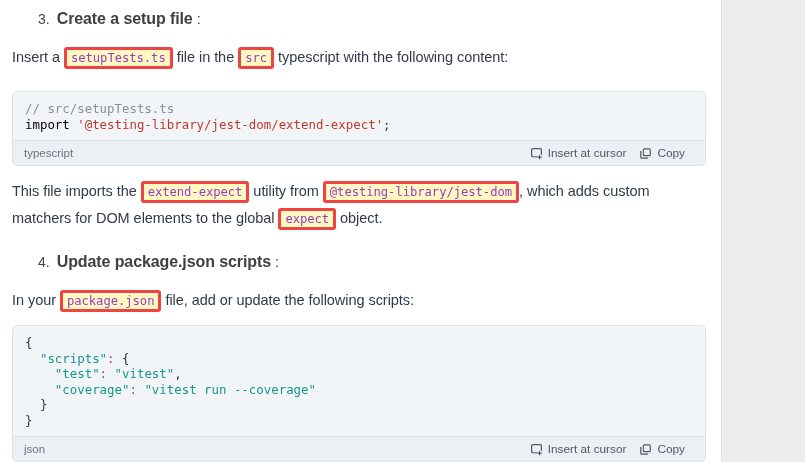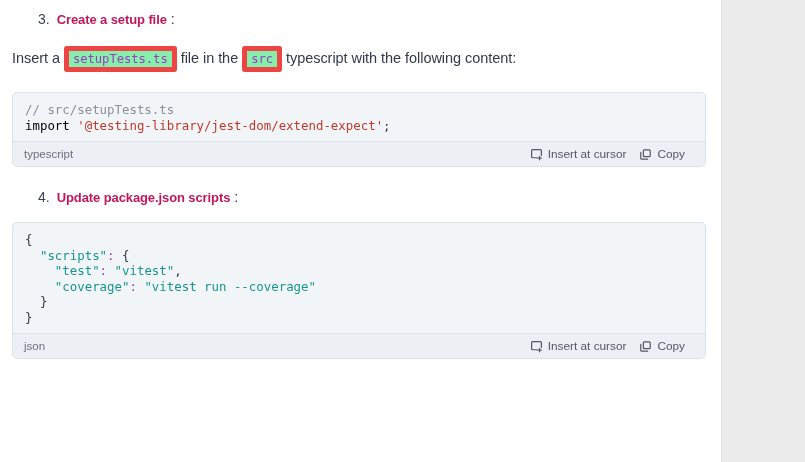--- a/index.html
+++ b/index.html
@@ -54,22 +54,22 @@
     line-height: 26px;
   }
   .ol-marker {
     flex: 0 0 auto;
     color: #3c4257;
     font-size: 14px;
     margin-right: 7px;
   }
   .ol-text {
     font-weight: bold;
-    color: #be185d;
-    font-size: 13px;
+    color: #404040;
+    font-size: 16px;
     letter-spacing: -0.1px;
   }
   .ol-colon {
     font-weight: normal;
     color: #3c4257;
     margin-left: 4px;
   }
 
   
   p.para {
@@ -78,22 +78,22 @@
     font-size: 14.5px;
     line-height: 27px;
     letter-spacing: -0.05px;
   }
 
   
   code.inline {
     font-family: "DejaVu Sans Mono", monospace;
     font-size: 12.2px;
     color: #9c3bbd;
-    background: #86efac;
-    border: 5px solid #ef4444;
+    background: #fef9c3;
+    border: 3px solid #ef4444;
     border-radius: 3px;
     padding: 1px 4px;
     white-space: pre;
     line-height: 1;
   }
 
   
   .codeblock {
     border: 1px solid #dde2e8;
     border-radius: 5px;
@@ -185,28 +185,34 @@
                   <rect x="5.4" y="2.2" width="8.4" height="8.4" rx="1.1"></rect>
                   <path d="M10.6 13.8H3.3a1.1 1.1 0 0 1-1.1-1.1V5.4" stroke-linecap="round"></path>
                 </svg>
               </span>
               <span>Copy</span>
             </div>
           </div>
         </div>
       </div>
 
+      <p class="para" style="margin-top:12px; max-width:700px;">
+        <span>This file imports the </span><code class="inline">extend-expect</code><span> utility from </span><code class="inline">@testing-library/jest-dom</code><span>, which adds custom matchers for DOM elements to the global </span><code class="inline">expect</code><span> object.</span>
+      </p>
 
       <div class="ol-item" style="margin-top:17px;">
         <span class="ol-marker">4.</span>
         <span>
           <span class="ol-text">Update package.json scripts</span><span class="ol-colon">:</span>
         </span>
       </div>
 
+      <p class="para" style="margin-top:12px;">
+        <span>In your </span><code class="inline">package.json</code><span> file, add or update the following scripts:</span>
+      </p>
 
       <div class="codeblock" style="margin-top:11px; width:694px;">
         <div class="code-body" id="cb1-body"><div><span class="tok-plain">{</span></div><div><span class="tok-plain">  </span><span class="tok-json-str">"scripts"</span><span class="tok-punct">:</span><span class="tok-plain"> {</span></div><div><span class="tok-plain">    </span><span class="tok-json-str">"test"</span><span class="tok-punct">:</span><span class="tok-plain"> </span><span class="tok-json-str">"vitest"</span><span class="tok-plain">,</span></div><div><span class="tok-plain">    </span><span class="tok-json-str">"coverage"</span><span class="tok-punct">:</span><span class="tok-plain"> </span><span class="tok-json-str">"vitest run --coverage"</span></div><div><span class="tok-plain">  }</span></div><div><span class="tok-plain">}</span></div></div>
         <div class="code-footer">
           <span class="code-lang">json</span>
           <div class="footer-actions">
             <div class="action">
               <span>
                 <svg width="13" height="13" viewBox="0 0 16 16" fill="none" stroke="#525866" stroke-width="1.5">
                   <path d="M14 8.8V3.2A1.2 1.2 0 0 0 12.8 2H3.2A1.2 1.2 0 0 0 2 3.2v7.6A1.2 1.2 0 0 0 3.2 12h5.4" stroke-linecap="round"></path>

